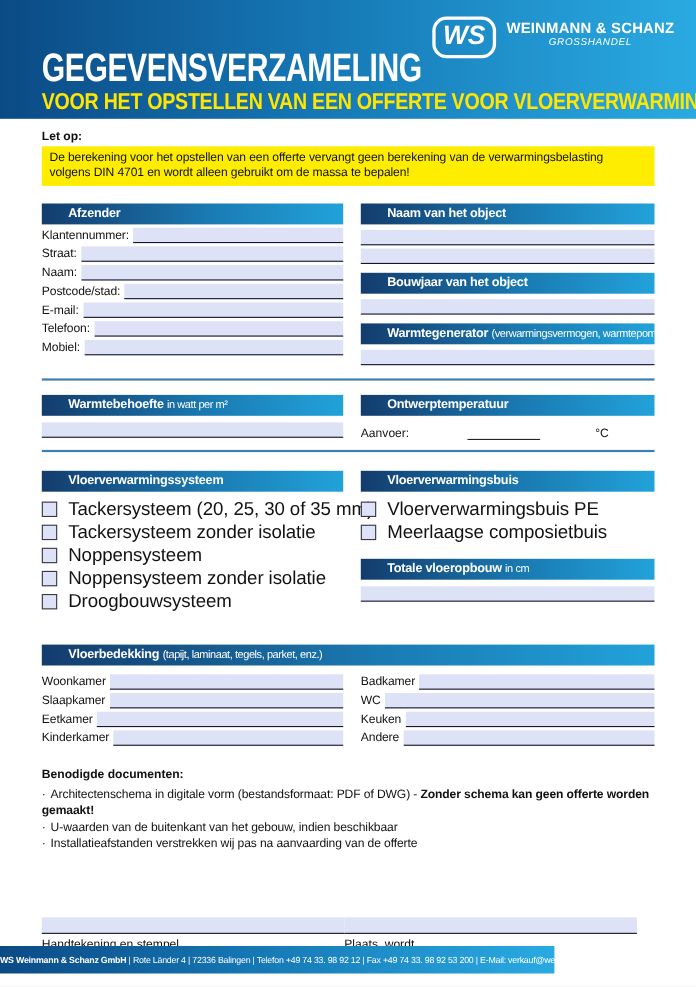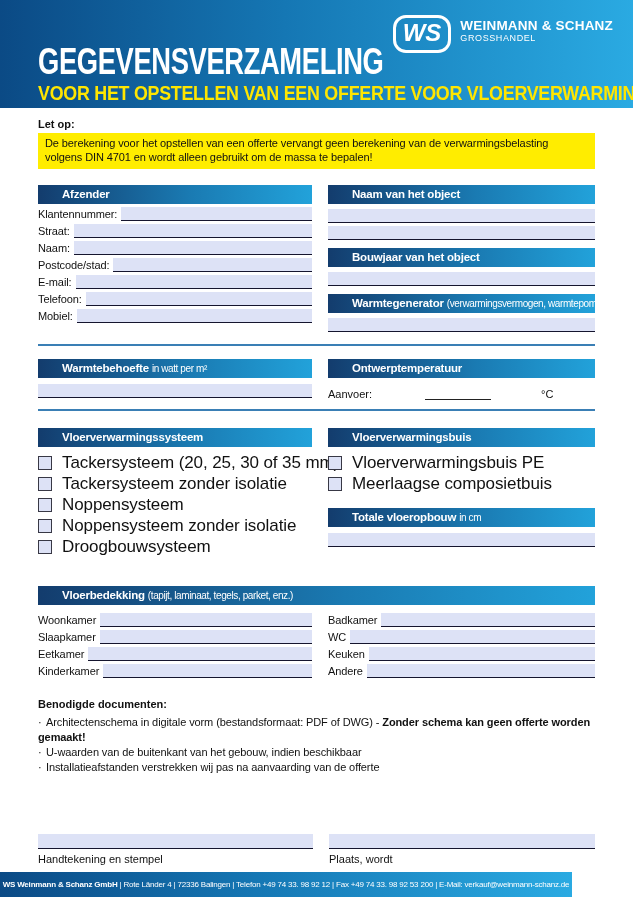--- a/index.html
+++ b/index.html
@@ -7,44 +7,45 @@
   .page {
     position:relative; width:633px; height:897px; margin:0 auto;
     background:#ffffff; overflow:hidden;
     font-family:"Liberation Sans", sans-serif; color:#111;
   }
 
   
   .header {
     position:absolute; top:0; left:0; width:633px; height:108px;
     background:linear-gradient(90deg,#0b4a85 0%,#1577b4 45%,#2aaae2 100%);
+    text-align:center;
   }
   .logo { position:absolute; top:15px; right:20px; display:flex; align-items:flex-start; gap:9px; }
   .ws-badge {
     border:3px solid #fff; border-radius:13px; padding:0 7px 2px 7px;
     font-size:24px; font-weight:bold; font-style:italic; color:#fff; line-height:30px;
   }
   .logo-text { display:flex; flex-direction:column; padding-top:3px; }
   .logo-name { font-size:13.5px; font-weight:bold; color:#fff; letter-spacing:0.2px; line-height:15px; }
-  .logo-sub  { font-size:9px; color:#fff; letter-spacing:0.6px; line-height:11px; }
+  .logo-sub  { font-size:9px; color:#fff; letter-spacing:0.6px; line-height:11px;font-style:italic; }
 
   .title {
     position:absolute; left:38px; top:44px; color:#fff; font-weight:bold;
     font-size:36px; line-height:36px; letter-spacing:-0.5px; white-space:nowrap;
     display:inline-block; transform:scaleX(0.76); transform-origin:left top;
   }
   .subtitle {
     position:absolute; left:38px; top:82px; color:#ffe600; font-weight:bold;
     font-size:21px; line-height:22px; letter-spacing:-0.3px; white-space:nowrap;
     display:inline-block; transform:scaleX(0.85); transform-origin:left top;
   }
 
   
   .footer {
-    position:absolute; left:0; bottom:0; width:572px; height:25px;
+    position:absolute; left:0; bottom:12px; width:504px; height:25px;
     background:linear-gradient(90deg,#0b4a85 0%,#1577b4 45%,#2aaae2 100%);
     color:#fff; font-size:8px; line-height:25px; text-align:center;
     white-space:nowrap; letter-spacing:-0.2px;
   }
   .footer b { font-weight:bold; }
 
   
   .content { position:absolute; top:108px; left:38px; width:557px; }
 
   .letop { margin-top:10px; font-size:11px; font-weight:bold; }
@@ -97,21 +98,21 @@
 
   .vb-grid { display:flex; gap:16px; margin-top:5px; }
   .vb-grid .frow { margin-top:3px; }
 
   .docs-title { font-size:11px; font-weight:bold; }
   .docs-list { margin:5px 0 0 0; padding:0; list-style:none; }
   .docs-list li { font-size:11px; line-height:15px; letter-spacing:-0.1px; }
   .docs-list .bullet { display:inline-block; width:8px; }
   .docs-list .docbold { font-weight:bold; }
 
-  .sig-row { display:flex; gap:16px; }
+  .sig-row { display:flex; }
   .sig-col-l { width:275px; flex:none; }
   .sig-col-r { width:266px; flex:none; }
   .sig-field {
     width:100%; height:15px; background:#dde2f6; border:none;
     border-bottom:1.5px solid #15152e; font:11px "Liberation Sans",sans-serif; padding:0 3px; outline:none;
   }
   .sig-label { font-size:11px; margin-top:4px; }
 </style>
 </head>
 <body>

